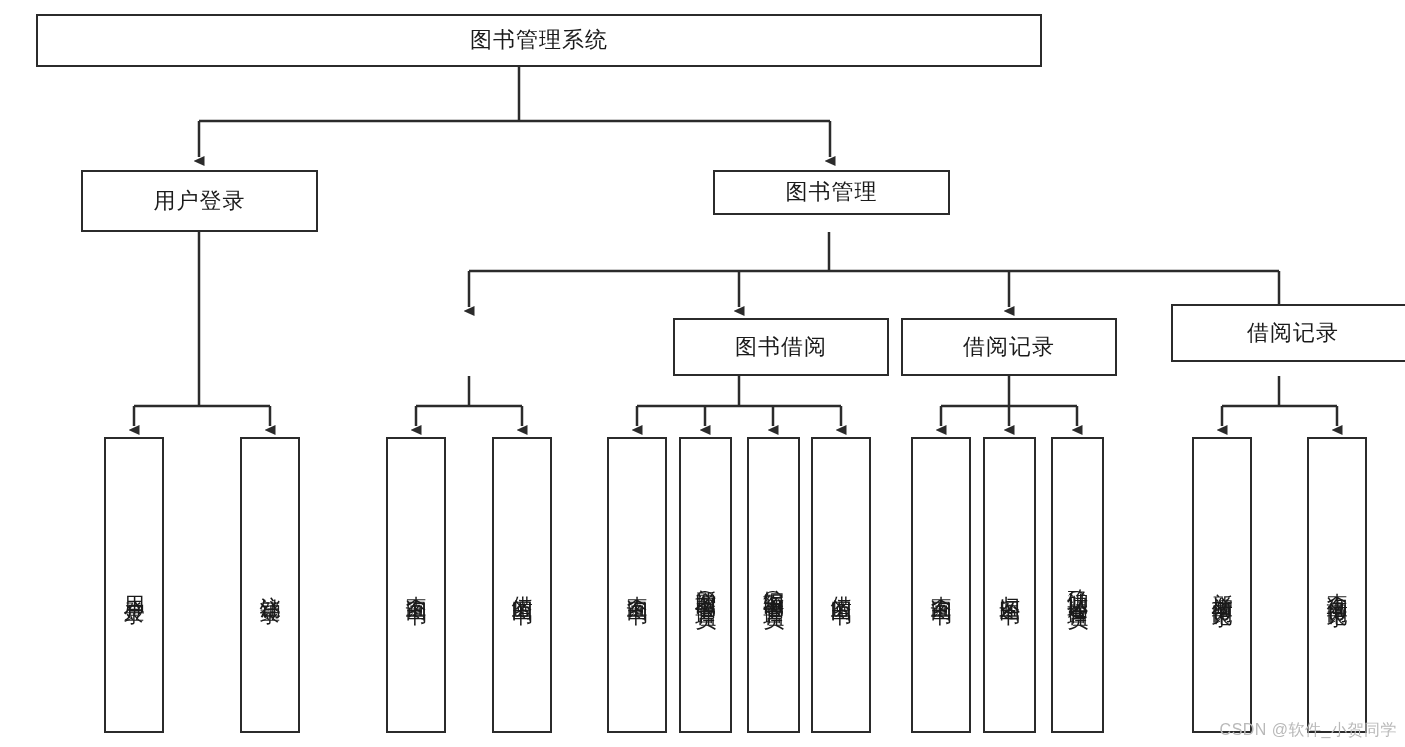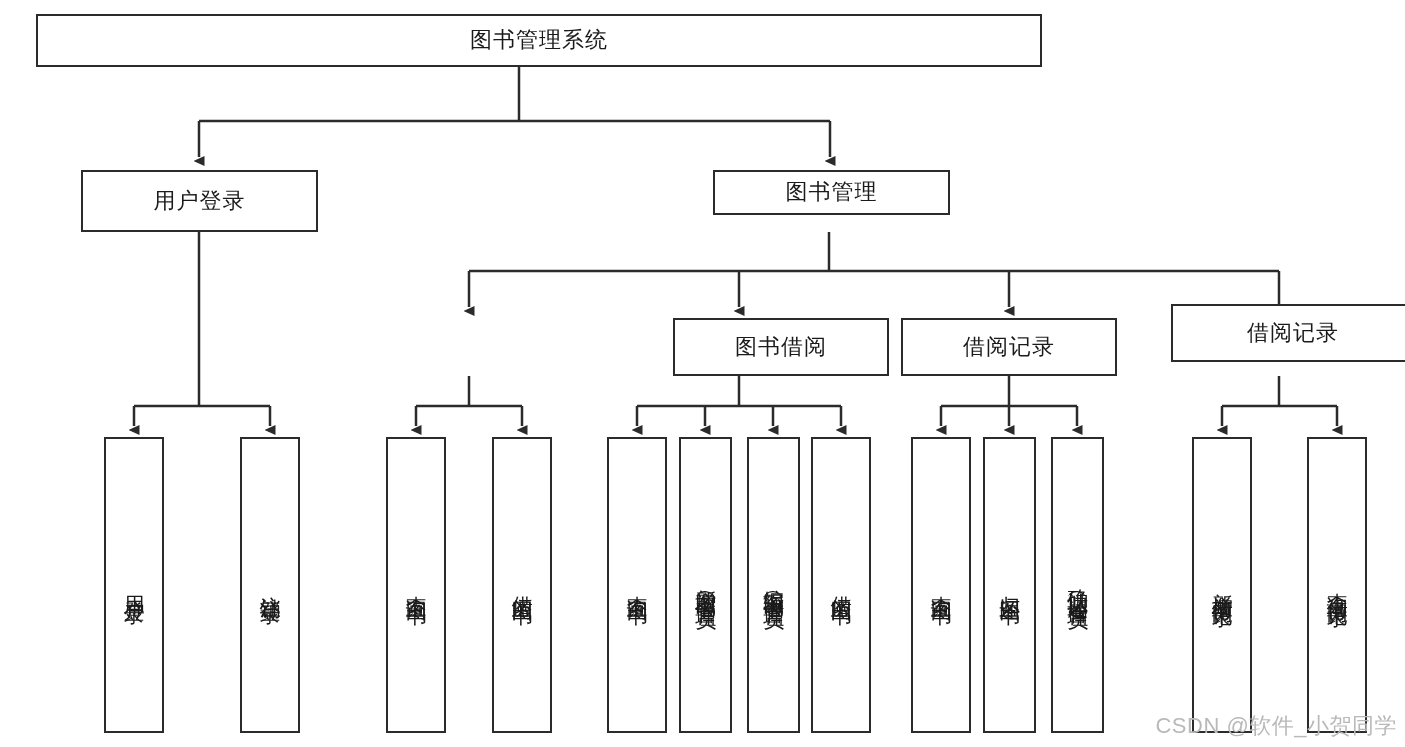--- a/index.html
+++ b/index.html
@@ -52,21 +52,21 @@
     text-align: center;
     white-space: nowrap;
   }
   .node-label {
     display: block;
   }
   .watermark {
     position: absolute;
     right: 8px;
     bottom: 6px;
-    font-size: 22px;
+    font-size: 16px;
     color: #b9b9b9;
     letter-spacing: 0.5px;
     white-space: nowrap;
     user-select: none;
   }
 </style>
 </head>
 <body>
 
 <div id="canvas">

